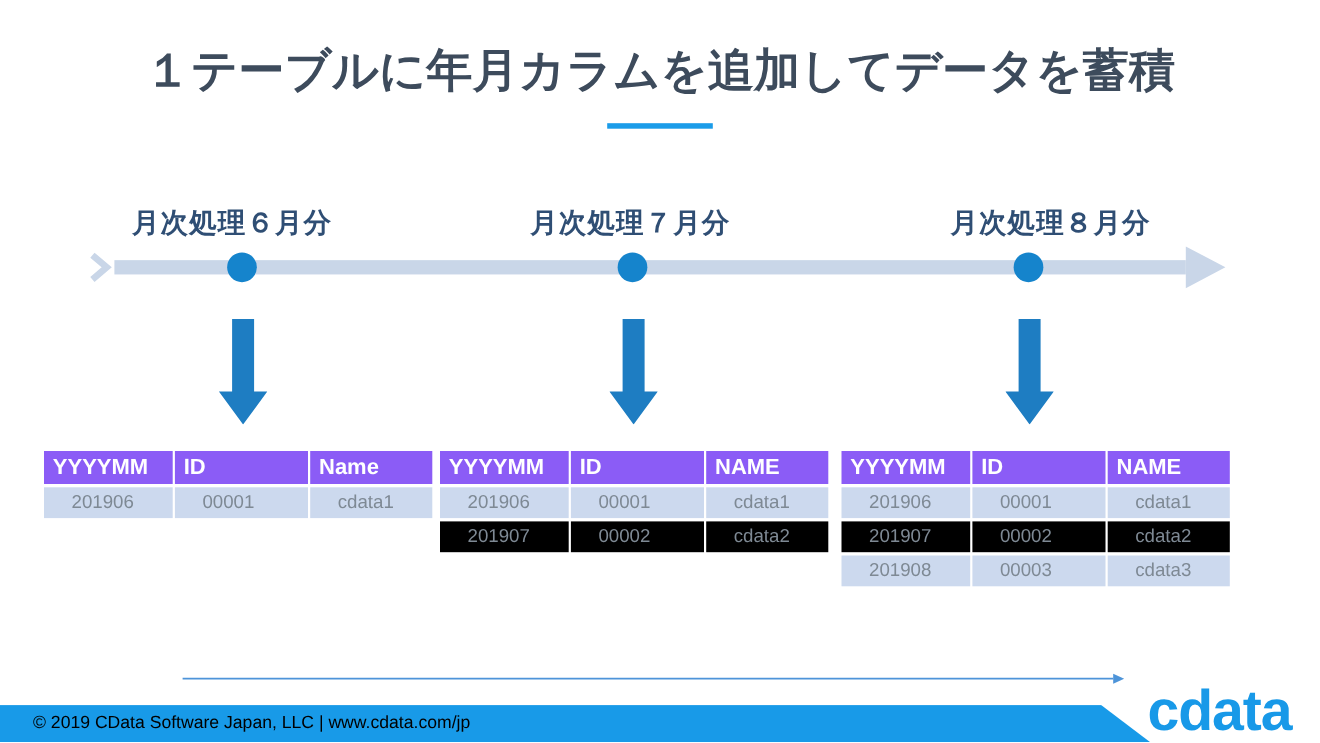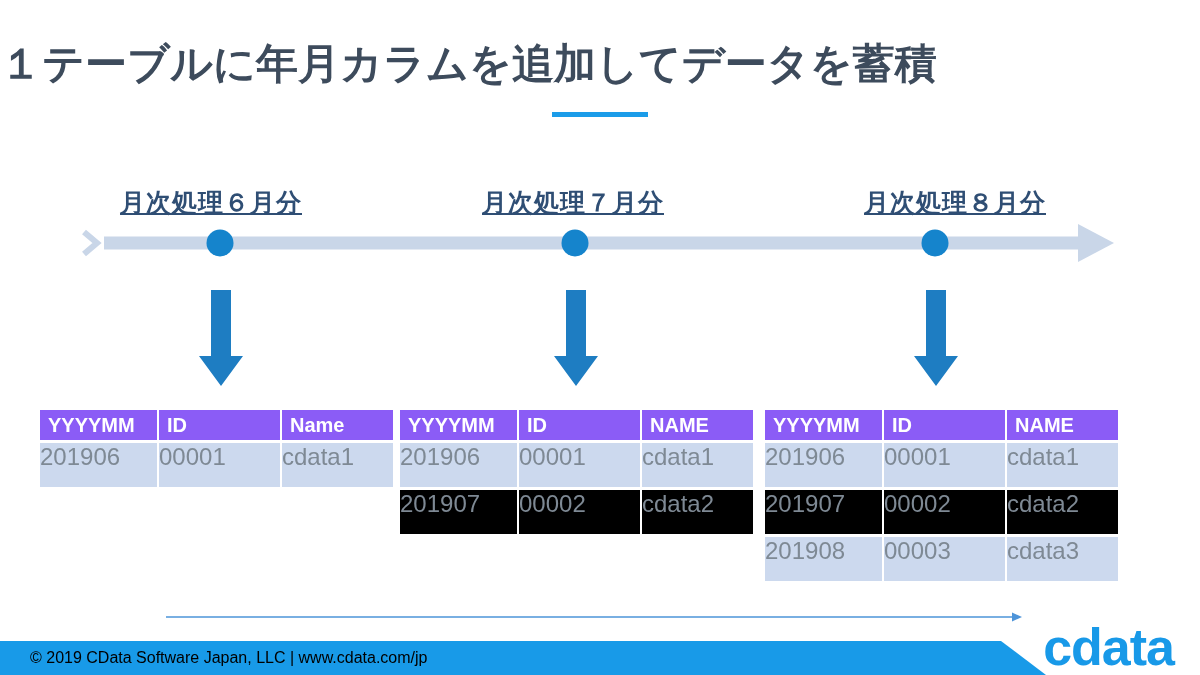--- a/index.html
+++ b/index.html
@@ -2,30 +2,30 @@
 <html><head>
 <meta charset="utf-8">
 <style>
   html,body{margin:0;padding:0;background:#fff;}
   .stage{
     position:relative;width:1200px;height:675px;background:#ffffff;overflow:hidden;
     font-family:"Liberation Sans","DejaVu Sans",sans-serif;
   }
   
   .slide-title{
-    position:absolute;top:36px;left:0;width:100%;text-align:left;
+    position:absolute;top:36px;left:0;width:100%;text-align:center;
     font-size:42px;font-weight:bold;color:#3D4B5C;letter-spacing:0px;white-space:nowrap;
   }
   .title-underline{
     position:absolute;top:112px;left:552px;width:96px;height:5px;background:#1B9CE9;
   }
   
   .tl-label{
     position:absolute;top:186px;font-size:25px;font-weight:bold;color:#2F4E74;
-    letter-spacing:1px;white-space:nowrap;text-decoration:underline;
+    letter-spacing:1px;white-space:nowrap;
   }
   .tl-label.l1{left:120px;}
   .tl-label.l2{left:482px;}
   .tl-label.l3{left:839px;margin-left:25px;}
   
   .timeline-svg{position:absolute;top:218px;left:0;}
   
   .down-arrow-svg{position:absolute;top:290px;}
   .down-arrow-svg.a1{left:199px;}
   .down-arrow-svg.a2{left:554px;}
@@ -36,21 +36,21 @@
     display:grid;grid-template-columns:117px 121px 111px;gap:3px 2px;
   }
   .data-table.t1{left:40px;}
   .data-table.t2{left:400px;}
   .data-table.t3{left:765px;}
   .th{
     background:#8b5cf6;color:#ffffff;font-weight:bold;font-size:20px;
     height:30px;line-height:30px;padding-left:8px;overflow:hidden;
   }
   .td{
-    font-size:24px;color:#7E8994;height:44px;line-height:28px;padding-left:0;overflow:hidden;
+    font-size:17px;color:#7E8994;height:28px;line-height:28px;padding-left:25px;overflow:hidden;
   }
   .row-dark{background:#CCD9EE;}
   .row-light{background:#000000;}
   
   .bottom-line-svg{position:absolute;top:608px;left:0;}
   
   .footer-bar{
     position:absolute;left:0;bottom:0;width:1046px;height:34px;background:#189AE8;
     clip-path:polygon(0 0,1001px 0,1046px 34px,0 34px);
   }

